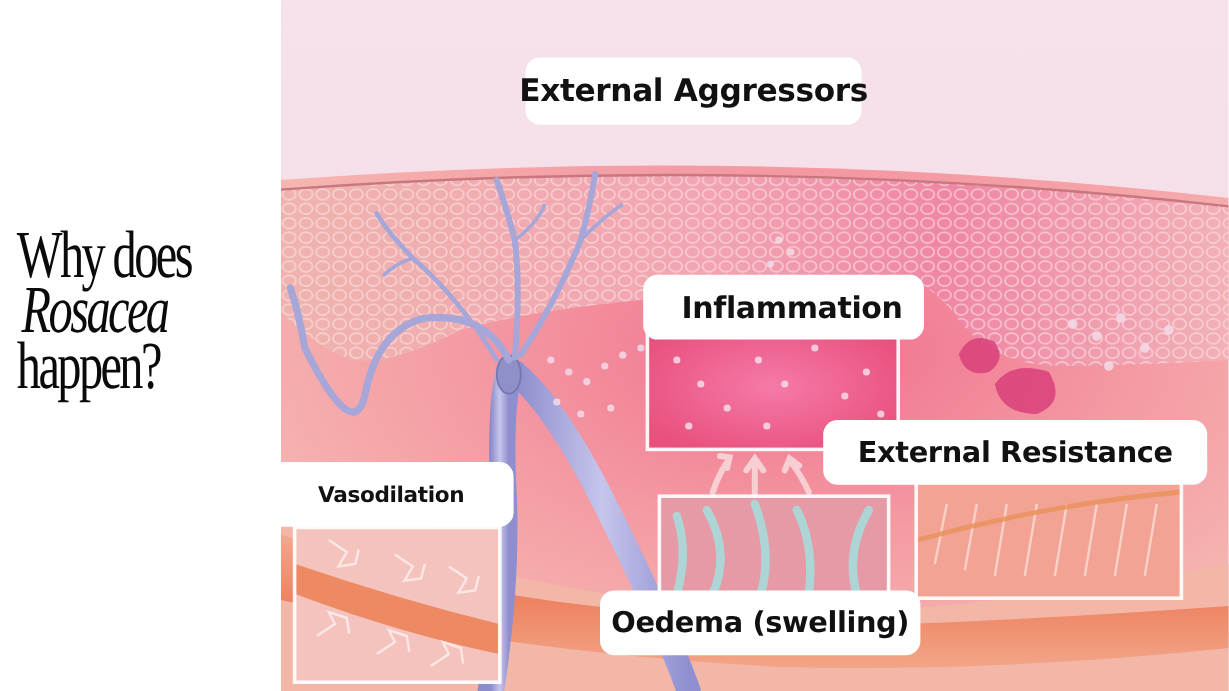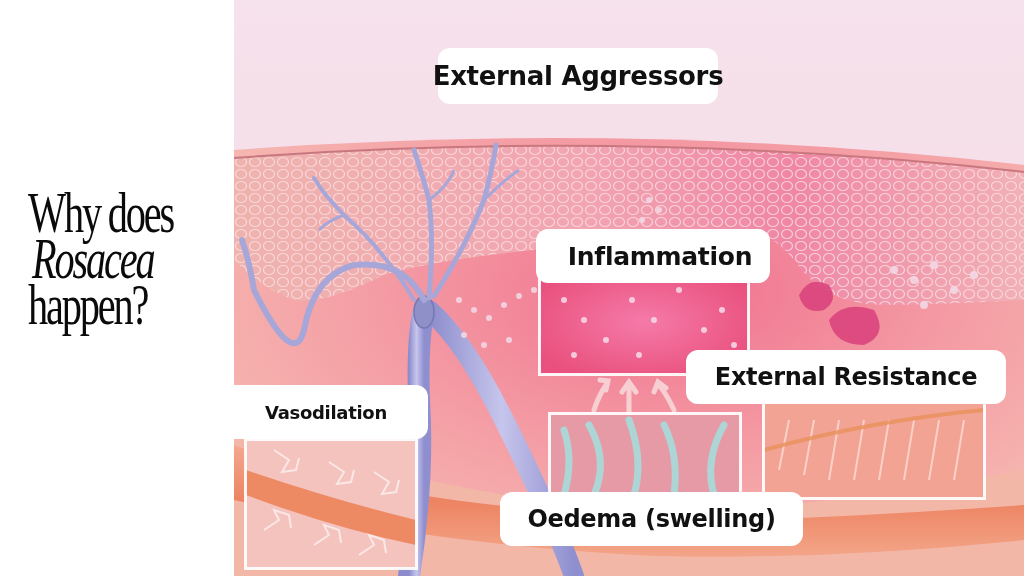--- a/index.html
+++ b/index.html
@@ -1,18 +1,18 @@
 <!DOCTYPE html>
 <html><head>
 <meta charset="utf-8">
 <style>
   html, body { margin:0; padding:0; }
   body { width:1024px; height:576px; overflow:hidden; background:#ffffff; position:relative; font-family:"DejaVu Sans", sans-serif; }
   .left-panel { position:absolute; left:0; top:0; width:234px; height:576px; background:#ffffff; }
-  .title { position:absolute; left:14px; top:190px; width:210px; font-family:"Liberation Serif", serif; color:#0a0a0a; letter-spacing:-3px; line-height:46px;margin-left:14px; }
+  .title { position:absolute; left:14px; top:190px; width:210px; font-family:"Liberation Serif", serif; color:#0a0a0a; letter-spacing:-3px; line-height:46px; }
   .title .l1, .title .l3 { display:block; font-size:56px; transform:scaleX(0.72); transform-origin:left center; white-space:nowrap; }
   .title .l2 { display:block; font-size:56px; font-style:italic; transform:scaleX(0.72); transform-origin:left center; white-space:nowrap; margin-left:4px; }
   .illus { position:absolute; left:234px; top:0; width:790px; height:576px; overflow:hidden; }
   .illus svg { position:absolute; left:0; top:0; }
   .label { position:absolute; background:#ffffff; border-radius:12px; color:#111111; font-family:"DejaVu Sans", sans-serif; font-weight:bold; display:flex; align-items:center; justify-content:center; white-space:nowrap; letter-spacing:-0.3px; }
   .frame { position:absolute; border:3px solid rgba(255,255,255,0.92); box-sizing:border-box; }
 </style>
 </head>
 <body>
 
@@ -183,15 +183,15 @@
 </div>
 
 <div class="label" style="left:686px; top:350px; width:320px; height:54px; font-size:24px;">
   <span>External Resistance</span>
 </div>
 
 <div class="label" style="left:224px; top:385px; width:204px; height:54px; font-size:18px; border-radius:0 12px 12px 0;">
   <span>Vasodilation</span>
 </div>
 
-<div class="label" style="left:500px; top:492px; width:303px; height:54px; font-size:24px;">
+<div class="label" style="left:500px; top:492px; width:267px; height:54px; font-size:24px;">
   <span>Oedema (swelling)</span>
 </div>
 
 </body></html>

